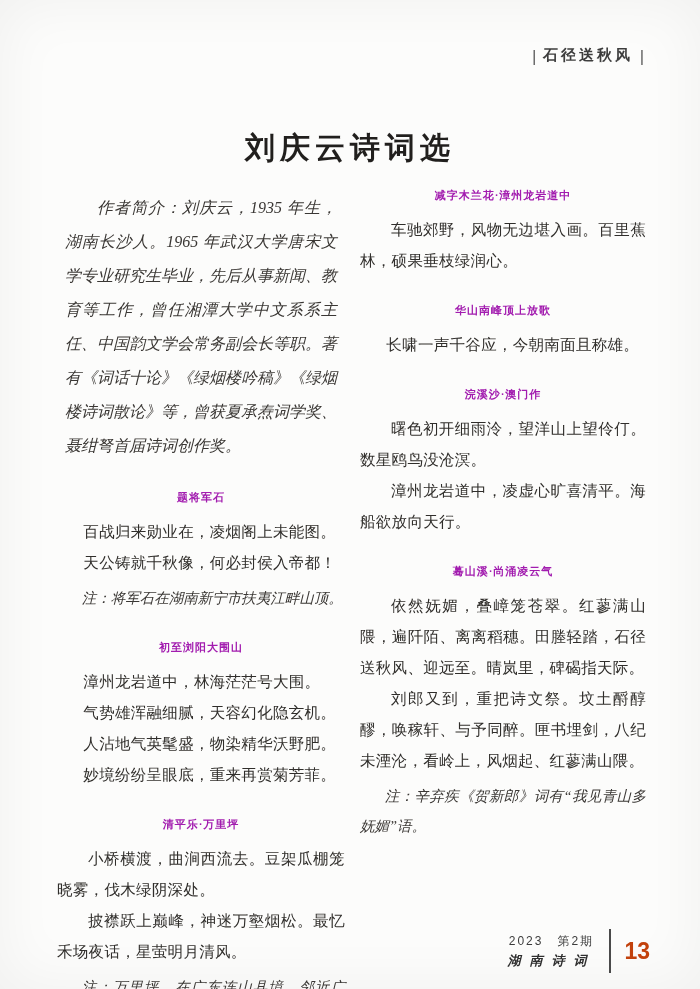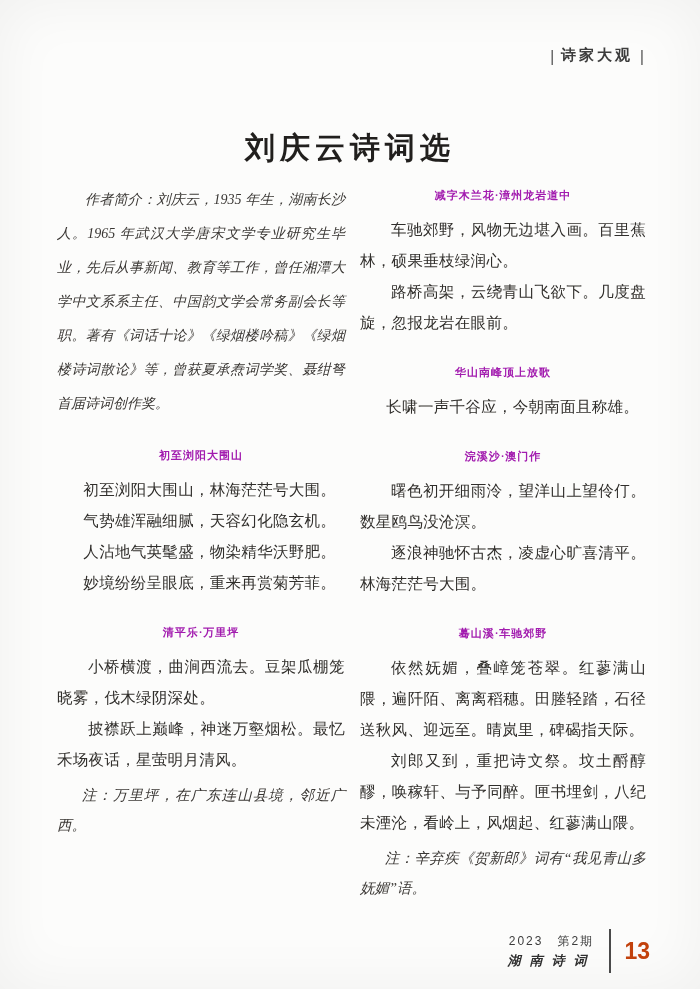--- a/index.html
+++ b/index.html
@@ -32,22 +32,22 @@
     letter-spacing: 5px;
   }
   
   .columns {
     position: absolute; top: 183px; left: 57px; width: 589px;
     display: flex; justify-content: space-between;
   }
   .col { width: 288px; color: #302e2b; font-size: 15.5px; }
   .col-right { width: 286px; }
   .bio {
-    margin: 0; text-indent: 2em; text-align: justify;
-    font-style: italic; font-size: 14px; line-height: 34px; color: #3a3734;
+    margin: 8px; text-indent: 2em; text-align: justify;
+    font-style: italic; font-size: 16px; line-height: 34px; color: #3a3734;
   }
   section { display: block; }
   .sec-title {
     margin: 27px 0 11px; text-align: center;
     font-size: 11px; font-weight: 700; color: #a21caf;
     letter-spacing: 1px;
   }
   .col-right section:first-child .sec-title { margin-top: 5px; }
   .verse { margin: 0; text-indent: 1.7em; line-height: 31px; letter-spacing: 0.3px; }
   .para  { margin: 0; text-indent: 2em; line-height: 31px; text-align: justify; letter-spacing: 0.3px; }
@@ -80,68 +80,73 @@
     font-size: 23px; font-weight: 700; color: #c2410c;
   }
 </style>
 </head>
 <body>
 
 <div class="page">
 
   <div class="header">
     <span class="bar">|</span>
-    <span>诗家大观</span>
+    <span>石径送秋风</span>
     <span class="bar">|</span>
   </div>
 
   <h1 class="title">刘庆云诗词选</h1>
 
   <div class="columns">
 
     <div class="col">
       <p class="bio">作者简介：刘庆云，1935 年生，湖南长沙人。1965 年武汉大学唐宋文学专业研究生毕业，先后从事新闻、教育等工作，曾任湘潭大学中文系系主任、中国韵文学会常务副会长等职。著有《词话十论》《绿烟楼吟稿》《绿烟楼诗词散论》等，曾获夏承焘词学奖、聂绀弩首届诗词创作奖。</p>
 
+      <section>
+        <h2 class="sec-title">题将军石</h2>
+        <p class="verse">百战归来勋业在，凌烟阁上未能图。</p>
+        <p class="verse">天公铸就千秋像，何必封侯入帝都！</p>
+        <p class="note">注：将军石在湖南新宁市扶夷江畔山顶。</p>
+      </section>
 
       <section>
         <h2 class="sec-title">初至浏阳大围山</h2>
-        <p class="verse">初至浏阳大围山，林海茫茫号大围。</p>
+        <p class="verse">漳州龙岩道中，林海茫茫号大围。</p>
         <p class="verse">气势雄浑融细腻，天容幻化隐玄机。</p>
         <p class="verse">人沾地气英髦盛，物染精华沃野肥。</p>
         <p class="verse">妙境纷纷呈眼底，重来再赏菊芳菲。</p>
       </section>
 
       <section>
         <h2 class="sec-title">清平乐·万里坪</h2>
         <p class="para">小桥横渡，曲涧西流去。豆架瓜棚笼晓雾，伐木绿阴深处。</p>
         <p class="para">披襟跃上巅峰，神迷万壑烟松。最忆禾场夜话，星萤明月清风。</p>
         <p class="note">注：万里坪，在广东连山县境，邻近广西。</p>
       </section>
     </div>
 
     <div class="col col-right">
       <section>
         <h2 class="sec-title">减字木兰花·漳州龙岩道中</h2>
         <p class="para">车驰郊野，风物无边堪入画。百里蕉林，硕果垂枝绿润心。</p>
-        <p class="para">路桥高架，云绕青山飞欲下。几度盘旋，忽报龙岩在眼前。</p>
       </section>
 
       <section>
         <h2 class="sec-title">华山南峰顶上放歌</h2>
         <p class="verse">长啸一声千谷应，今朝南面且称雄。</p>
       </section>
 
       <section>
         <h2 class="sec-title">浣溪沙·澳门作</h2>
         <p class="para">曙色初开细雨泠，望洋山上望伶仃。数星鸥鸟没沧溟。</p>
-        <p class="para">逐浪神驰怀古杰，凌虚心旷喜清平。林海茫茫号大围。</p>
+        <p class="para">漳州龙岩道中，凌虚心旷喜清平。海船欲放向天行。</p>
       </section>
 
       <section>
-        <h2 class="sec-title">蓦山溪·车驰郊野</h2>
+        <h2 class="sec-title">蓦山溪·尚涌凌云气</h2>
         <p class="para">依然妩媚，叠嶂笼苍翠。红蓼满山隈，遍阡陌、离离稻穗。田塍轻踏，石径送秋风、迎远至。晴岚里，碑碣指天际。</p>
         <p class="para">刘郎又到，重把诗文祭。坟土酹醇醪，唤稼轩、与予同醉。匣书埋剑，八纪未湮沦，看岭上，风烟起、红蓼满山隈。</p>
         <p class="note">注：辛弃疾《贺新郎》词有“我见青山多妩媚”语。</p>
       </section>
     </div>
 
   </div>
 
   <div class="footer">
     <div class="footer-issue">

